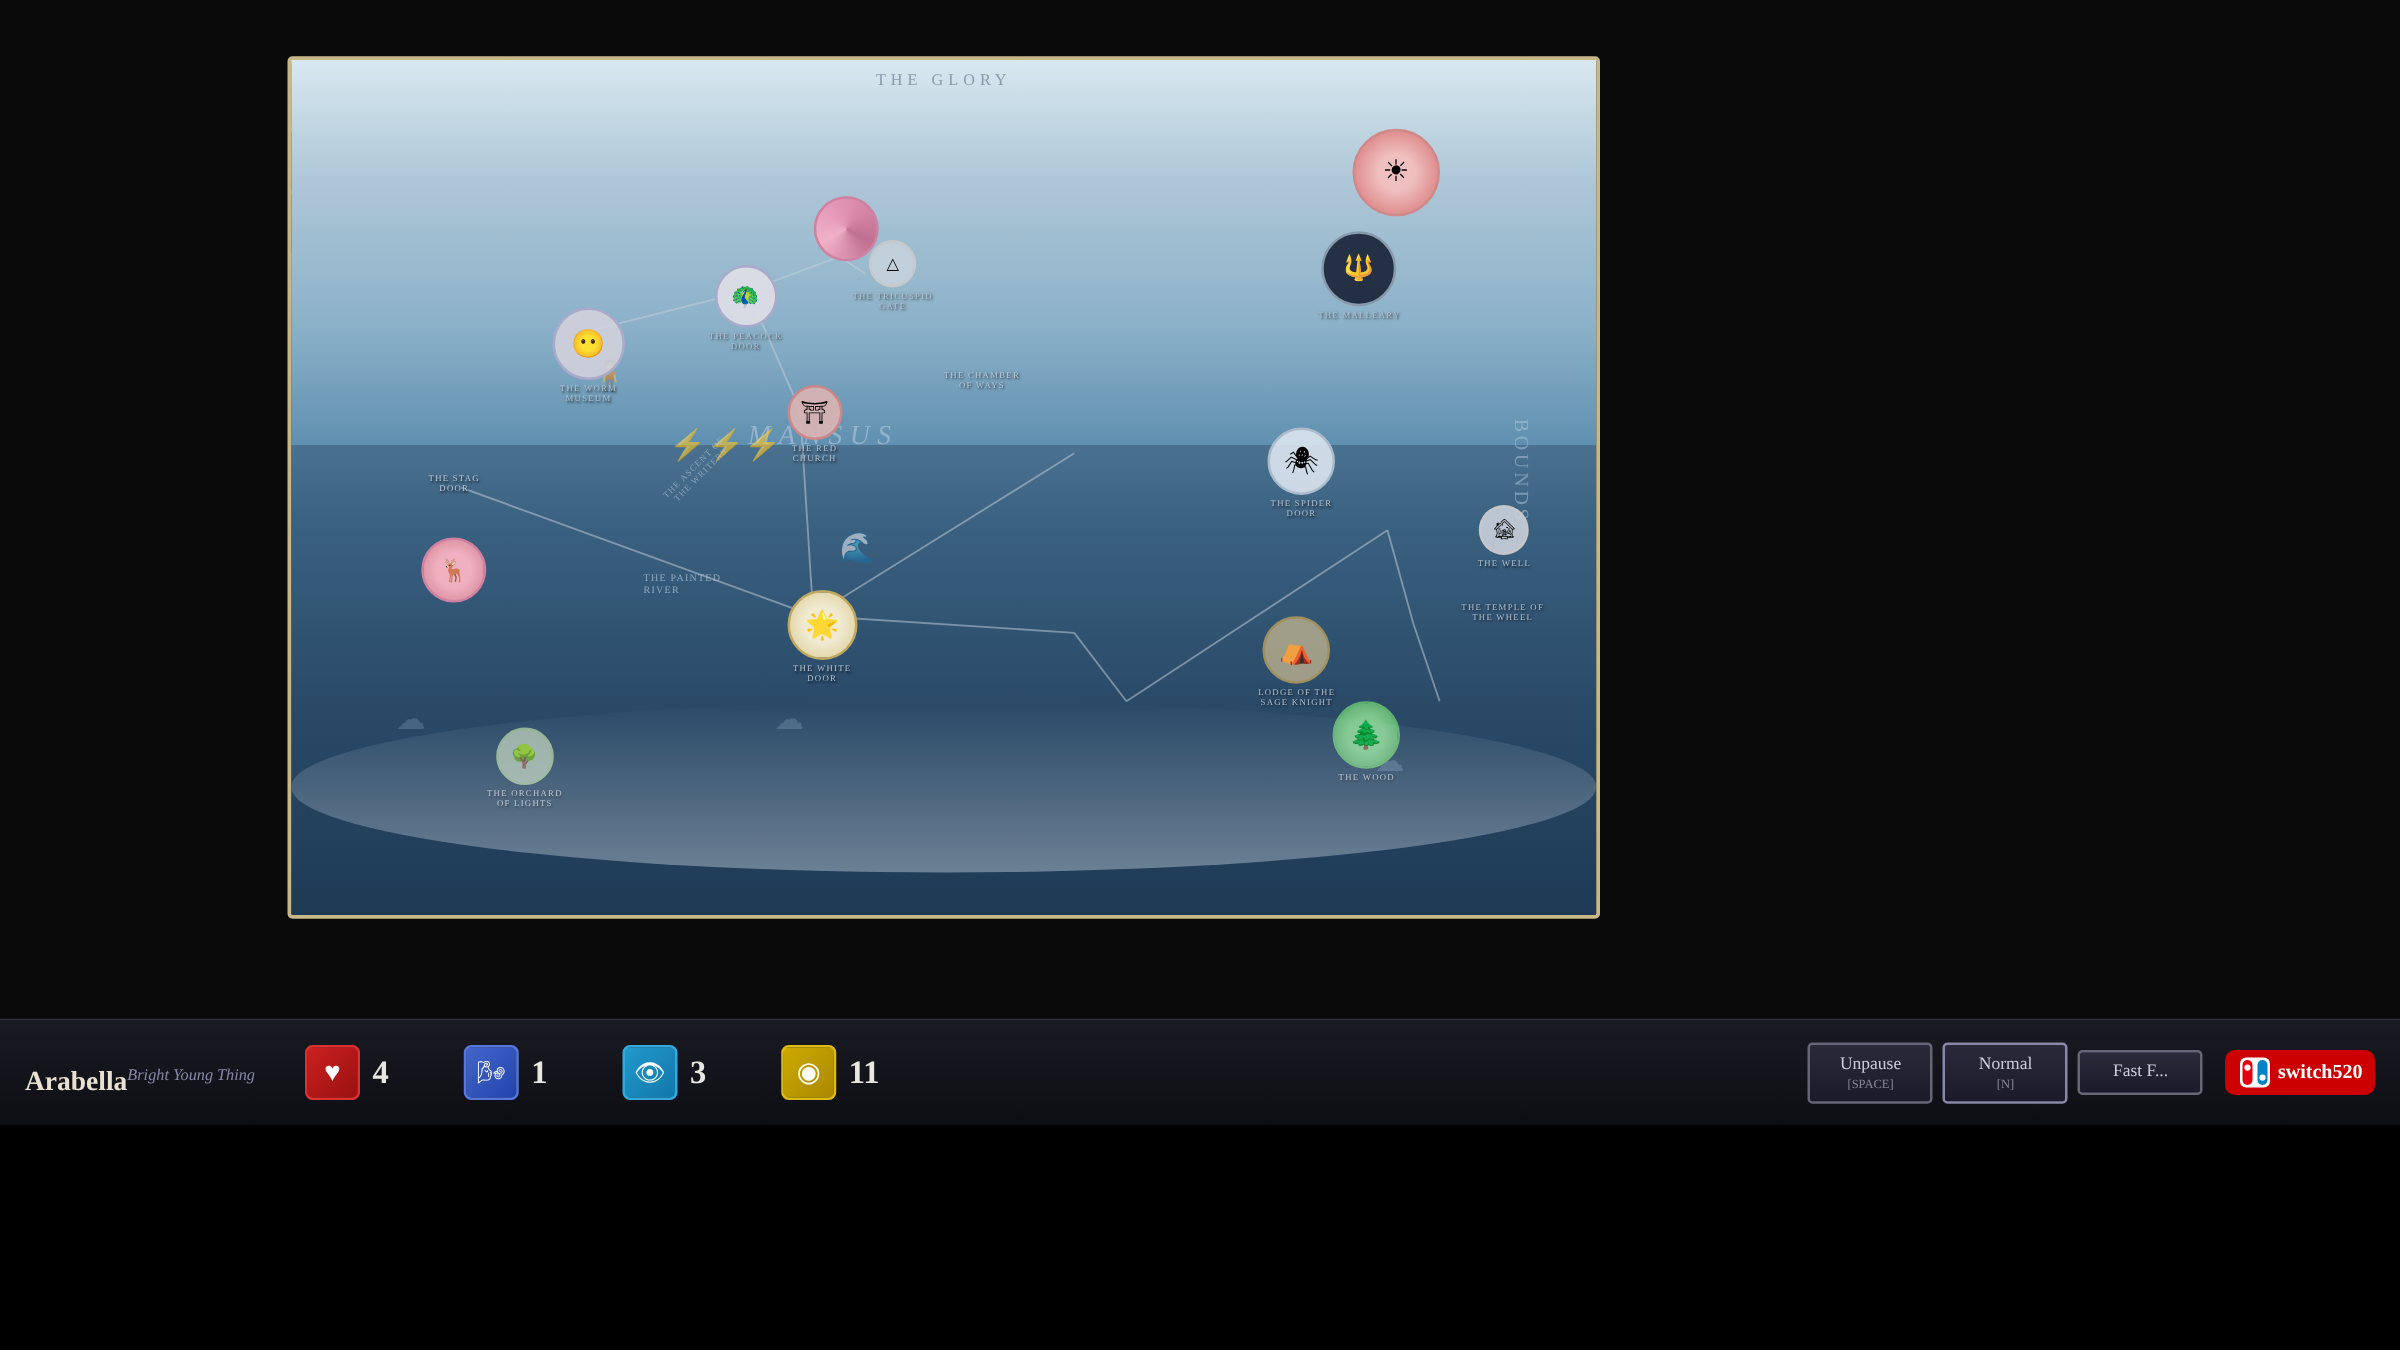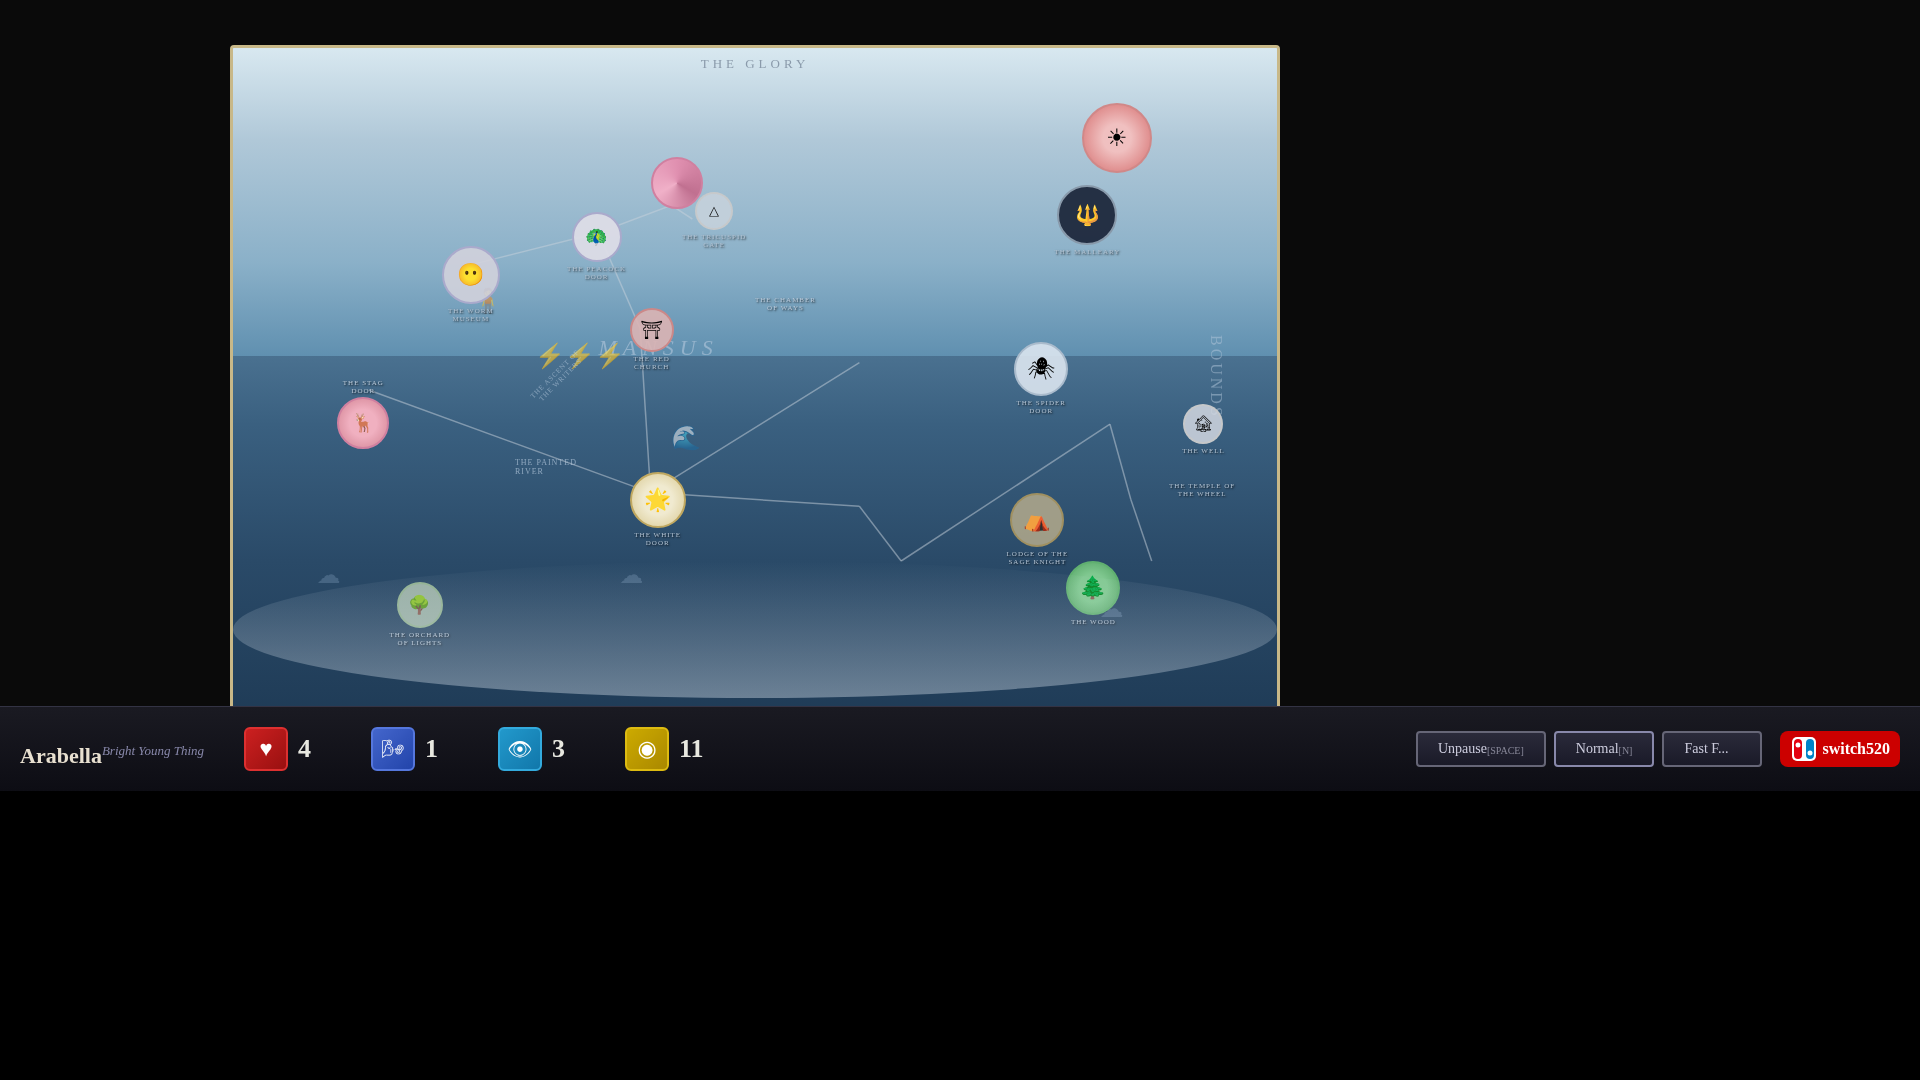--- a/index.html
+++ b/index.html
@@ -7,21 +7,21 @@
     body {
       width: 1920px;
       height: 1080px;
       background: #000;
       overflow: hidden;
       font-family: 'Georgia', serif;
     }
 
     #game-container {
       width: 1920px;
-      height: 791px;
+      height: 900px;
       position: relative;
       background: #0a0a0a;
     }
 
     
     #map-area {
       position: absolute;
       left: 230px;
       top: 45px;
       width: 1050px;
@@ -187,20 +187,21 @@
       width: 58px;
       height: 58px;
       background: rgba(40, 50, 70, 0.95);
       border-color: #8899aa;
     }
 
     
     .node-stagdoor {
       top: 48%;
       left: 10%;
+      gap: 33px;
     }
     .node-stagdoor .node-circle {
       width: 50px;
       height: 50px;
       background: radial-gradient(circle, #f0b0c0 40%, #d08090 100%);
       border-color: #d080a0;
     }
 
     
     .node-spider {
@@ -442,21 +443,21 @@
     .hud-btn {
       padding: 8px 20px;
       border: 2px solid #666677;
       background: linear-gradient(180deg, #2a2a3a 0%, #1a1a28 100%);
       color: #ccccdd;
       font-size: 14px;
       font-family: 'Georgia', serif;
       cursor: pointer;
       border-radius: 4px;
       display: flex;
-      flex-direction: row;
+      flex-direction: column;
       align-items: center;
       min-width: 100px;
     }
 
     .hud-btn-sub {
       font-size: 10px;
       color: #888899;
       margin-top: 2px;
     }
 

